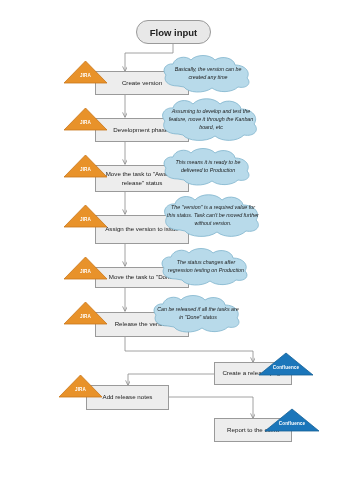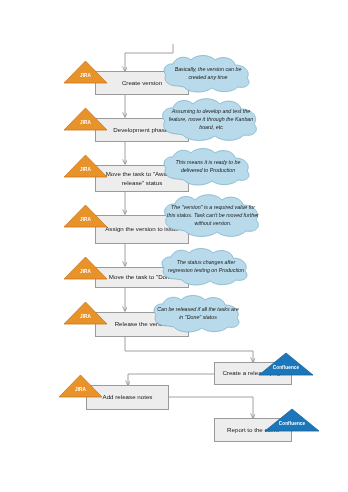--- a/index.html
+++ b/index.html
@@ -114,20 +114,23 @@
       <path d="M125,288 L125,311"></path>
 
       <path d="M125,337 L125,351 L253,351 L253,362"></path>
 
       <path d="M214,374 L128,374 L128,385"></path>
 
       <path d="M169,397 L253,397 L253,418"></path>
     </g>
   </svg>
 
+  <div class="start-node" style="left:136px; top:20px; width:75px; height:24px;">
+    <span>Flow input</span>
+  </div>
 
   <div class="proc" style="left:95px; top:71px; width:94px; height:24px;">
     <span>Create version</span>
   </div>
 
   <div class="proc" style="left:95px; top:118px; width:94px; height:24px;">
     <span>Development phase*</span>
   </div>
 
   <div class="proc" style="left:95px; top:165px; width:94px; height:27px;">

